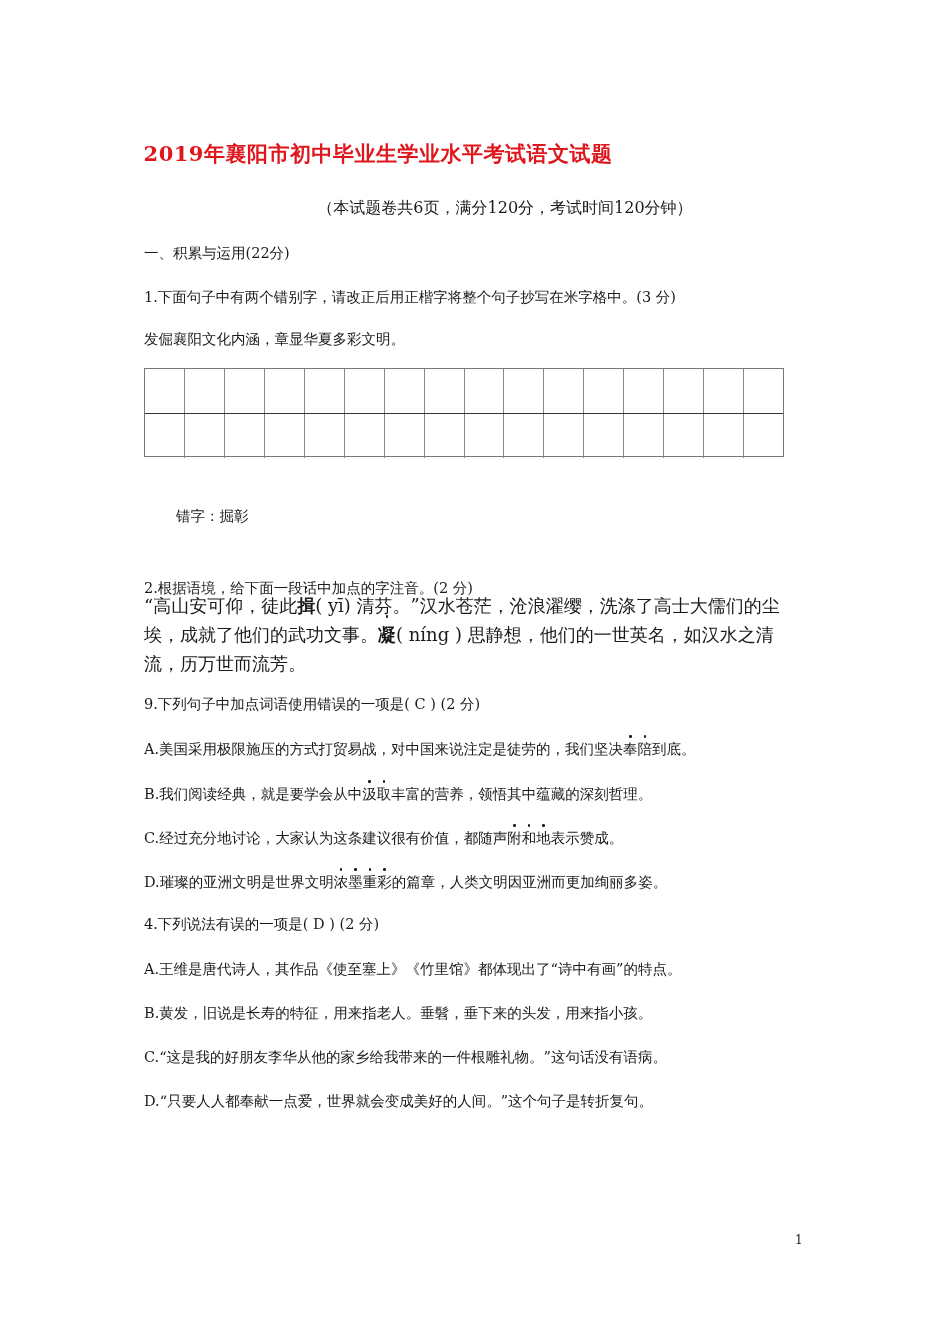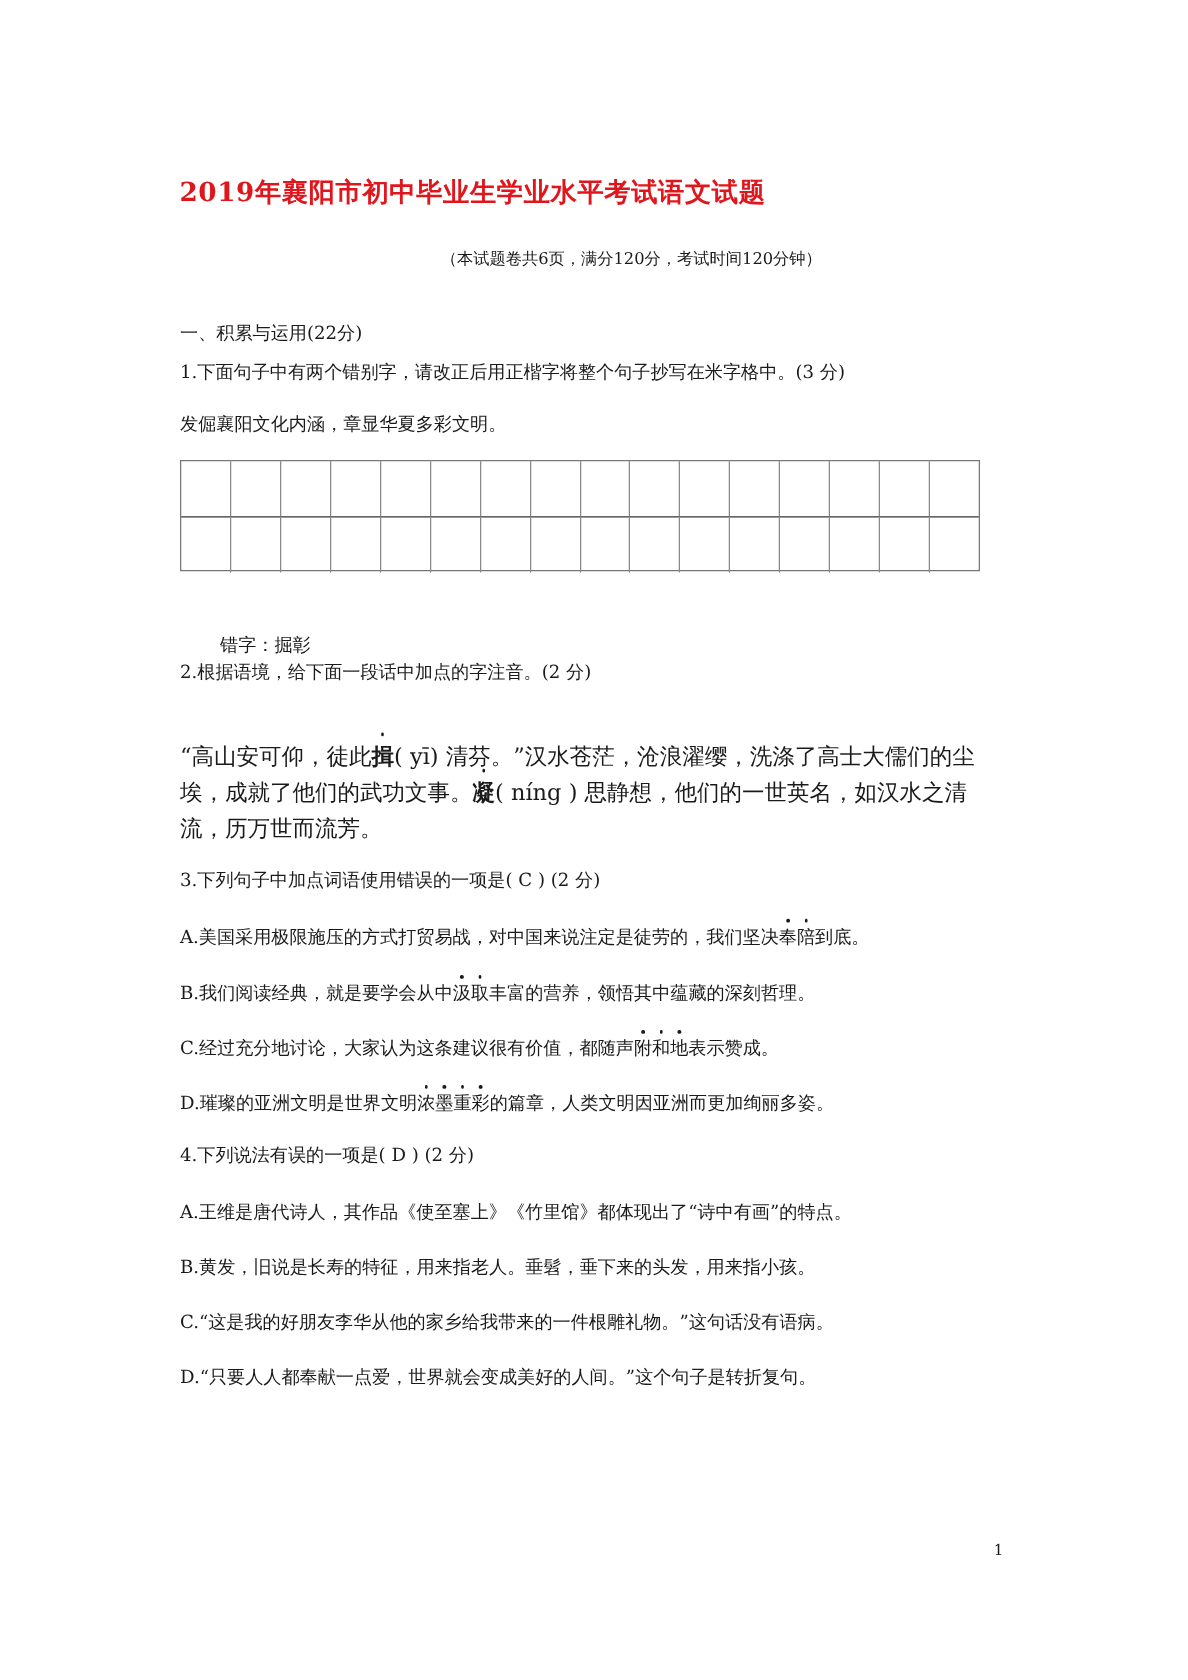--- a/index.html
+++ b/index.html
@@ -2,21 +2,21 @@
 <html><head>
 <meta charset="utf-8">
 <style>
   html, body { margin: 0; padding: 0; background: #ffffff; }
   body { width: 950px; height: 1344px; position: relative; overflow: hidden;
          font-family: "DejaVu Serif", "Liberation Serif", serif; color: #1a1a1a; }
   .page { position: absolute; left: 0; top: 0; width: 950px; height: 1344px; }
   .title { position: absolute; top: 140px; left: 0; width: 756px; text-align: center;
            font-size: 21px; font-weight: bold; color: #e0161d; letter-spacing: 0.5px; }
   .subtitle { position: absolute; top: 198px; left: 0; width: 950px; text-align: center;
-              font-size: 13px; padding-left: 60px; box-sizing: border-box; }
+              font-size: 16px; padding-left: 60px; box-sizing: border-box; }
   .line { position: absolute; left: 144px; font-size: 14.5px; white-space: nowrap; }
   .para { position: absolute; left: 144px; width: 664px; font-size: 18px; line-height: 29px; }
   .dot { position: relative; display: inline-block; }
   .dot::before { content: ""; position: absolute; top: -5px; left: 50%; width: 2.5px; height: 2.5px;
                  margin-left: -1.25px; background: #1a1a1a; border-radius: 50%; }
   .bold { font-weight: bold; }
   .grid { position: absolute; left: 144px; top: 368px; width: 640px; height: 89px;
           border: 1px solid #777; box-sizing: border-box; }
   .grid-row { display: flex; height: 44px; }
   .grid-row + .grid-row { border-top: 1px solid #333; }
@@ -24,21 +24,21 @@
   .cell:last-child { border-right: none; }
   .pagenum { position: absolute; top: 1233px; left: 795px; font-size: 12px; }
 </style>
 </head>
 <body>
 
 <div class="page">
   <div class="title">2019年襄阳市初中毕业生学业水平考试语文试题</div>
   <div class="subtitle">（本试题卷共6页，满分120分，考试时间120分钟）</div>
 
-  <div class="line" style="top:257px">一、积累与运用(22分)</div>
+  <div class="line" style="top:244px">一、积累与运用(22分)</div>
 
   <div class="line" style="top:288px">1.下面句子中有两个错别字，请改正后用正楷字将整个句子抄写在米字格中。(3 分)</div>
   <div class="line" style="top:330px">发倔襄阳文化内涵，章显华夏多彩文明。</div>
 
   <div class="grid">
     <div class="grid-row">
       <div class="cell"></div>
         <div class="cell"></div>
         <div class="cell"></div>
         <div class="cell"></div>
@@ -70,26 +70,26 @@
         <div class="cell"></div>
         <div class="cell"></div>
         <div class="cell"></div>
         <div class="cell"></div>
         <div class="cell"></div>
     </div>
   </div>
 
   <div class="line" style="top:507px; left:176px">错字：掘彰</div>
 
-  <div class="line" style="top:528px">2.根据语境，给下面一段话中加点的字注音。(2 分)</div>
+  <div class="line" style="top:579px">2.根据语境，给下面一段话中加点的字注音。(2 分)</div>
   <div class="para" style="top:591px">
     <span>“高山安可仰，徒此</span><span class="dot bold">揖</span><span>( yī) 清芬。”汉水苍茫，沧浪濯缨，洗涤了高士大儒们的尘埃，成就了他们的武功文事。</span><span class="dot bold">凝</span><span>( níng ) 思静想，他们的一世英名，如汉水之清流，历万世而流芳。</span>
   </div>
 
-  <div class="line" style="top:695px">3.下列句子中加点词语使用错误的一项是( C ) (2 分)</div>
+  <div class="line" style="top:695px">9.下列句子中加点词语使用错误的一项是( C ) (2 分)</div>
   <div class="line" style="top:740px">
     <span>A.美国采用极限施压的方式打贸易战，对中国来说注定是徒劳的，我们坚决</span><span class="dot">奉</span><span class="dot">陪</span><span>到底。</span>
   </div>
   <div class="line" style="top:829px">
     <span>C.经过充分地讨论，大家认为这条建议很有价值，都随声</span><span class="dot">附</span><span class="dot">和</span><span class="dot">地</span><span>表示赞成。</span>
   </div>
   <div class="line" style="top:785px">
     <span>B.我们阅读经典，就是要学会从中</span><span class="dot">汲</span><span class="dot">取</span><span>丰富的营养，领悟其中蕴藏的深刻哲理。</span>
   </div>
   <div class="line" style="top:873px">

